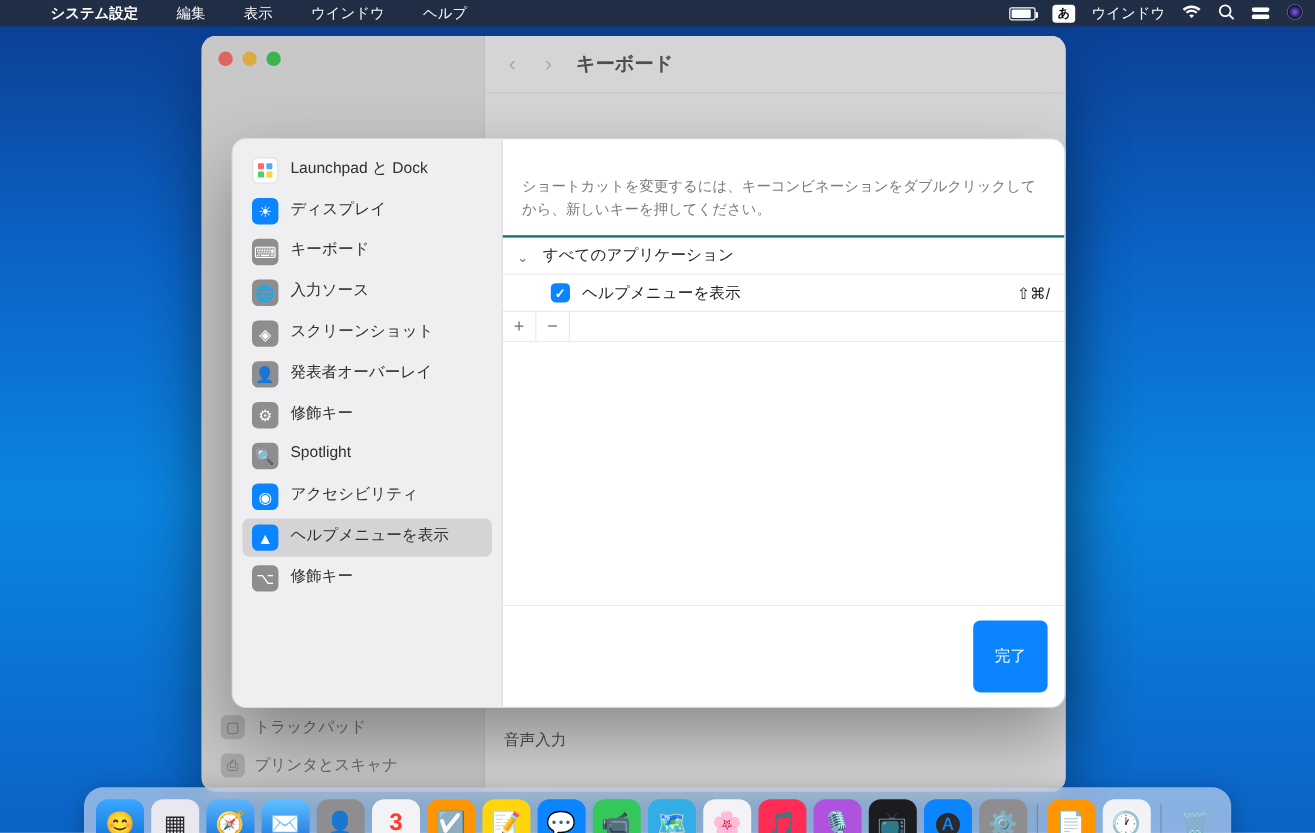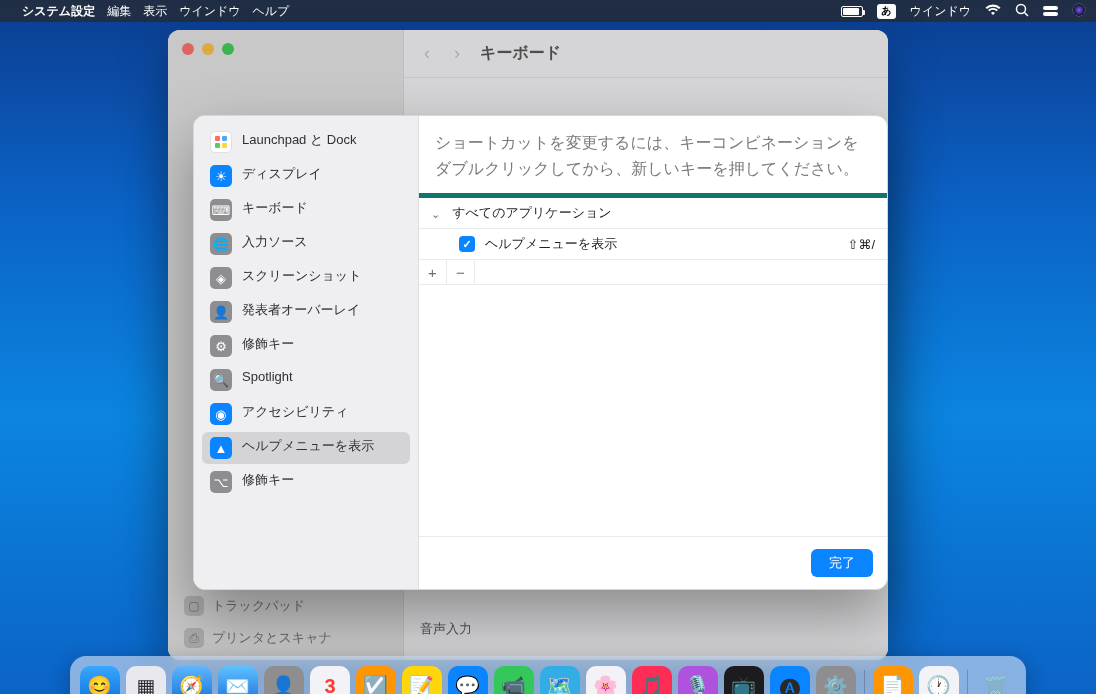--- a/index.html
+++ b/index.html
@@ -8,21 +8,21 @@
     background: linear-gradient(180deg,#0b3d91 0%,#0b63c6 30%,#0b85e0 60%,#0b63c6 100%);
     position: relative; color:#2a2a2a;
   }
   
   .menubar {
     position: absolute; top:0; left:0; right:0; height:22px;
     background: rgba(40,40,40,0.72);
     display:flex; align-items:center; color:#fff; font-size:12px;
     padding:0 10px;
   }
-  .menubar .left { display:flex; gap:12px; align-items:center; }
+  .menubar .left { display:flex; gap:32px; align-items:center; }
   .menubar .right { margin-left:auto; display:flex; gap:14px; align-items:center; }
   .apple-logo { font-size:14px; }
   .mi { cursor:default; }
   .status-pill { display:inline-flex; align-items:center; justify-content:center; height:15px; padding:0 4px; border-radius:3px; background:#fff; color:#000; font-size:10px; font-weight:600; }
   .battery { width:22px; height:11px; border:1px solid #fff; border-radius:2px; position:relative; }
   .battery::after { content:""; position:absolute; right:-3px; top:3px; width:2px; height:5px; background:#fff; border-radius:0 1px 1px 0; }
   .battery .fill { position:absolute; left:1px; top:1px; bottom:1px; width:80%; background:#fff; border-radius:1px; }
   .status-icon { font-size:13px; }
 
   
@@ -78,22 +78,23 @@
   }
   .ic-launchpad{background:#fff; border:1px solid #e0e0e0;}
   .ic-display{background:#0a84ff;}
   .ic-mission{background:#1c1c1e;}
   .ic-gray{background:#8e8e90;}
   .ic-blue{background:#0a84ff;}
   .ic-fn{background:#8e8e90; font-size:10px; font-weight:600;}
 
   .sheet-main { flex:1; display:flex; flex-direction:column; }
   .sheet-hint {
-    padding:14px 16px 12px; font-size:16px; color:#7a7a7c; line-height:1.6;
-    border-bottom:5px solid #0f766e;
+    padding:14px 16px 12px; font-size:12px; color:#7a7a7c; line-height:1.6;
+    border-bottom:2px solid #0f766e;
+    margin-top:16px;
   }
   .tree { flex:1; overflow:auto; }
   .tree-hdr {
     display:flex; align-items:center; gap:12px; font-size:13px; padding:6px 12px;
     border-bottom:1px solid #eaeaec; color:#1f1f21;
   }
   .disclosure { font-size:11px; color:#6e6e70; transform:translateY(1px);}
   .tree-row {
     display:flex; align-items:center; gap:10px; padding:6px 12px 6px 40px;
     border-bottom:1px solid #eaeaec; font-size:13px; color:#1f1f21;
@@ -105,21 +106,21 @@
   .shortcut-keys { margin-left:auto; font-size:13px; color:#1f1f21; }
   .tree-footer {
     display:flex; align-items:center; gap:0; border-bottom:1px solid #eaeaec;
   }
   .tfbtn { width:28px; height:24px; display:flex; align-items:center; justify-content:center; color:#6e6e70; font-size:15px; border-right:1px solid #eaeaec;}
   .sheet-buttons {
     padding:12px 14px; display:flex; justify-content:flex-end; border-top:1px solid #eaeaec;
   }
   .btn-done {
     background:#0a84ff; color:#fff; font-size:13px; border:none; border-radius:6px;
-    padding:5px 18px; font-weight:500;
+    padding:21px 18px; font-weight:500;
   }
 
   
   .dock {
     position:absolute; left:50%; transform:translateX(-50%); bottom:-18px;
     height:56px; padding:6px 10px; display:flex; gap:6px; align-items:flex-end;
     background:rgba(240,240,245,0.55); border-radius:16px; backdrop-filter: blur(8px);
     box-shadow: 0 4px 20px rgba(0,0,0,0.25);
   }
   .dock-item { width:40px; height:40px; border-radius:10px; display:flex; align-items:center; justify-content:center; font-size:20px; }
@@ -207,21 +208,21 @@
         <span>プリンタとスキャナ</span>
       </div>
     </div>
   </div>
   <div class="content-bg">
     <div class="cb-header">
       <span class="nav-arrow">‹</span>
       <span class="nav-arrow">›</span>
       <span class="cb-title">キーボード</span>
     </div>
-    <div class="section-label" style="top:590px;">音声入力</div>
+    <div class="section-label" style="top:578px;">音声入力</div>
   </div>
   <div class="dim-overlay"></div>
 </div>
 
 <div class="sheet">
   <div class="sheet-sidebar" id="sheet-sidebar">
       <div class="ss-item">
         <span class="ss-ico ic-launchpad">
           <svg width="14" height="14" viewBox="0 0 14 14">
             <rect x="1" y="1" width="5" height="5" rx="1" fill="#ff6b6b"></rect>

